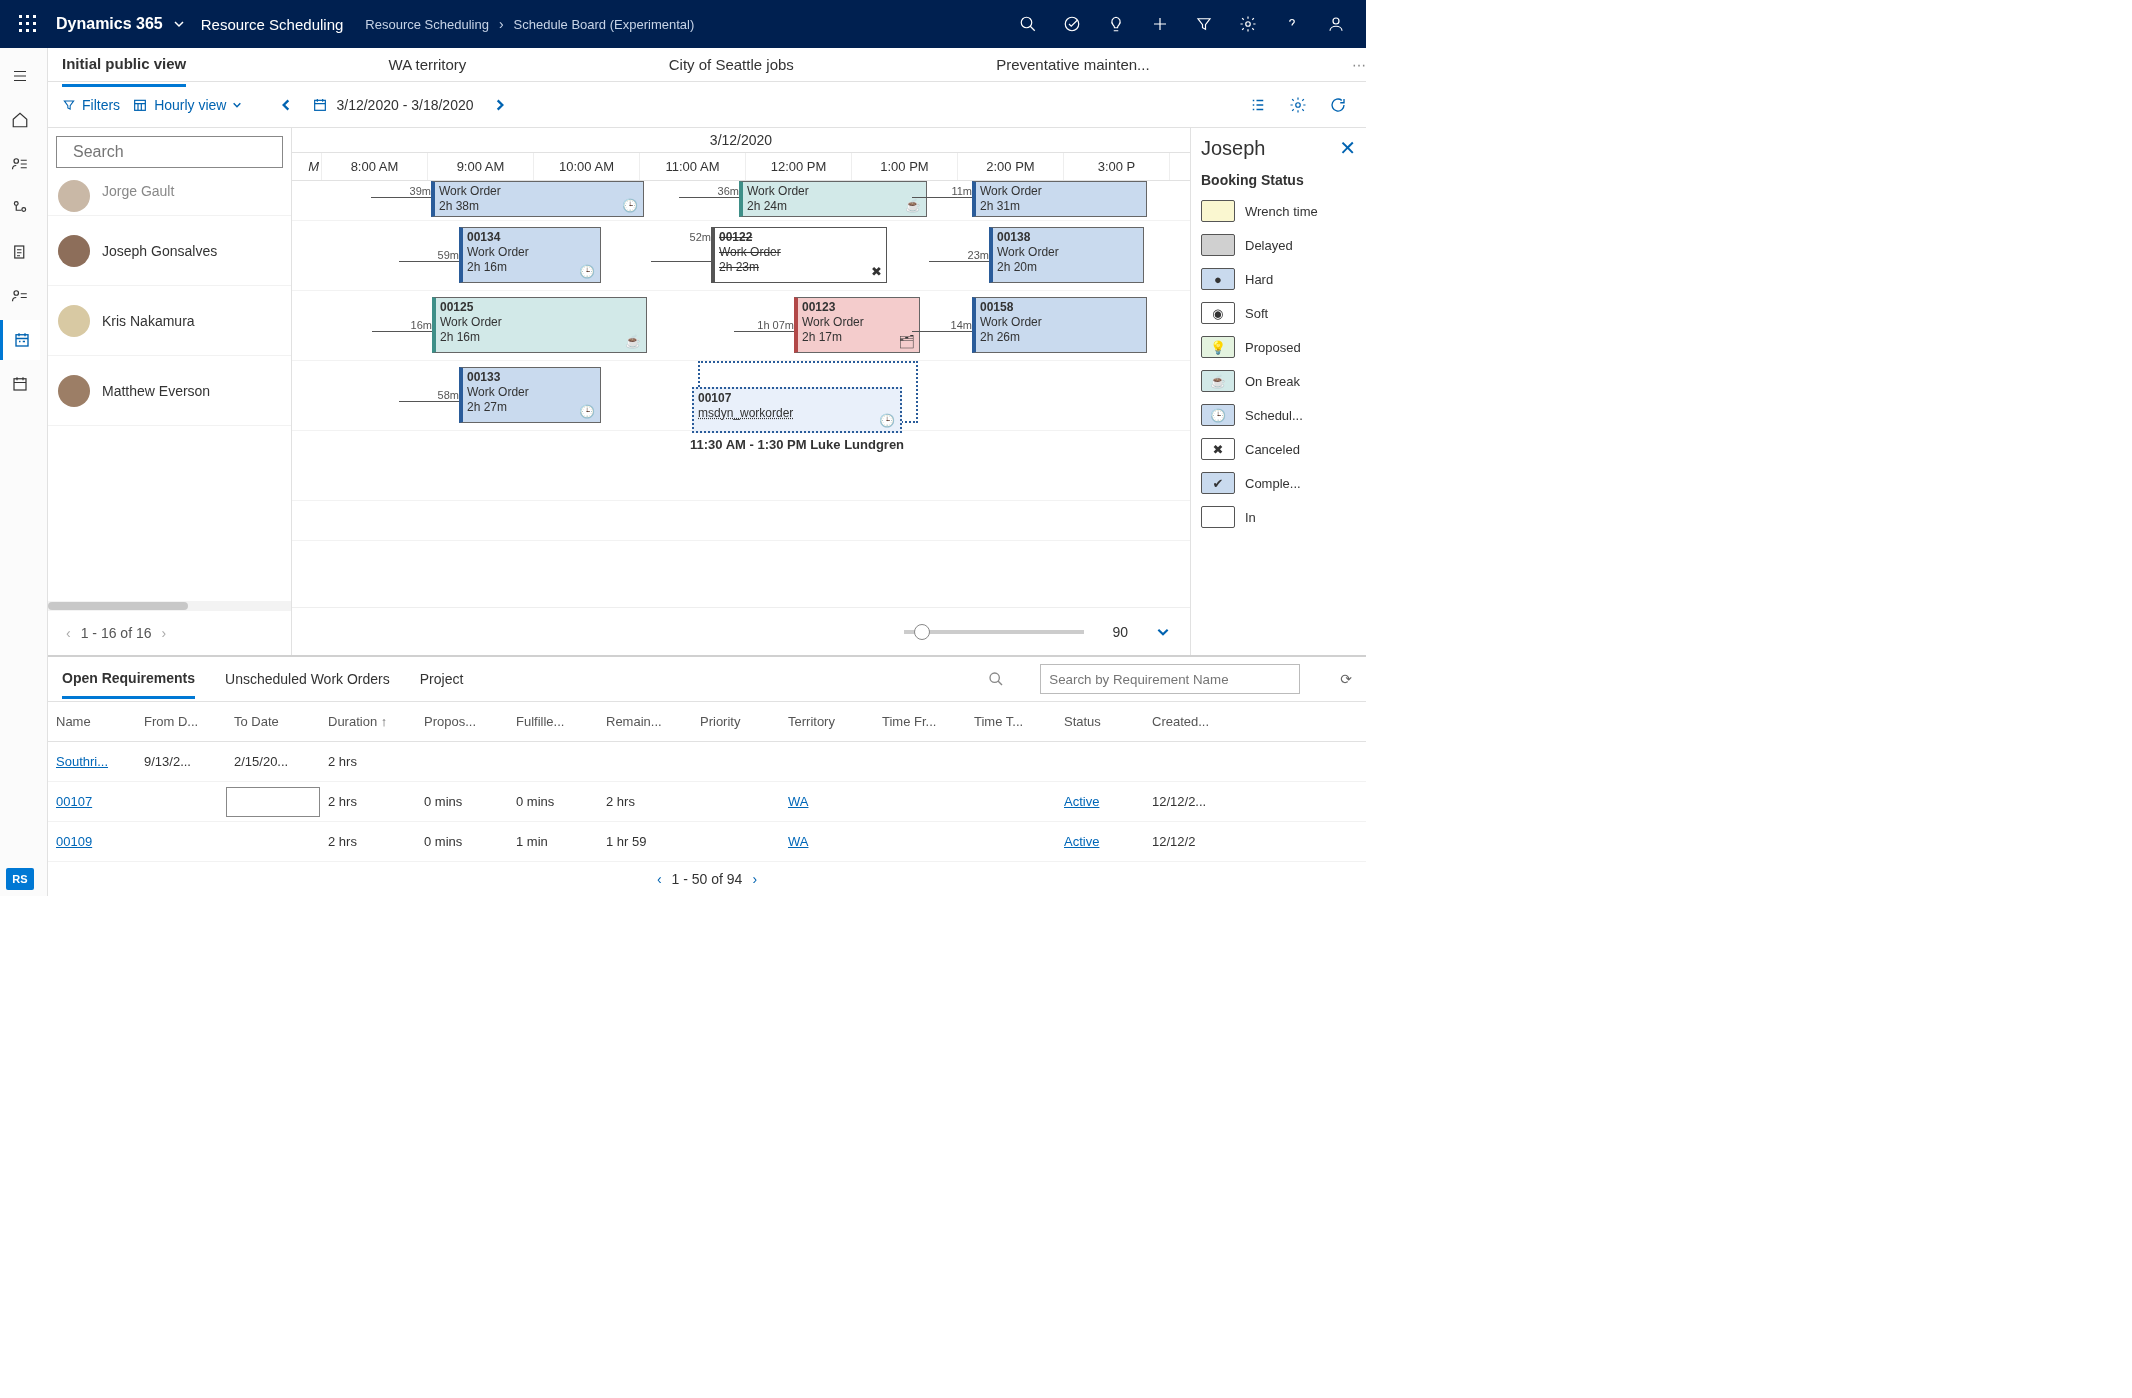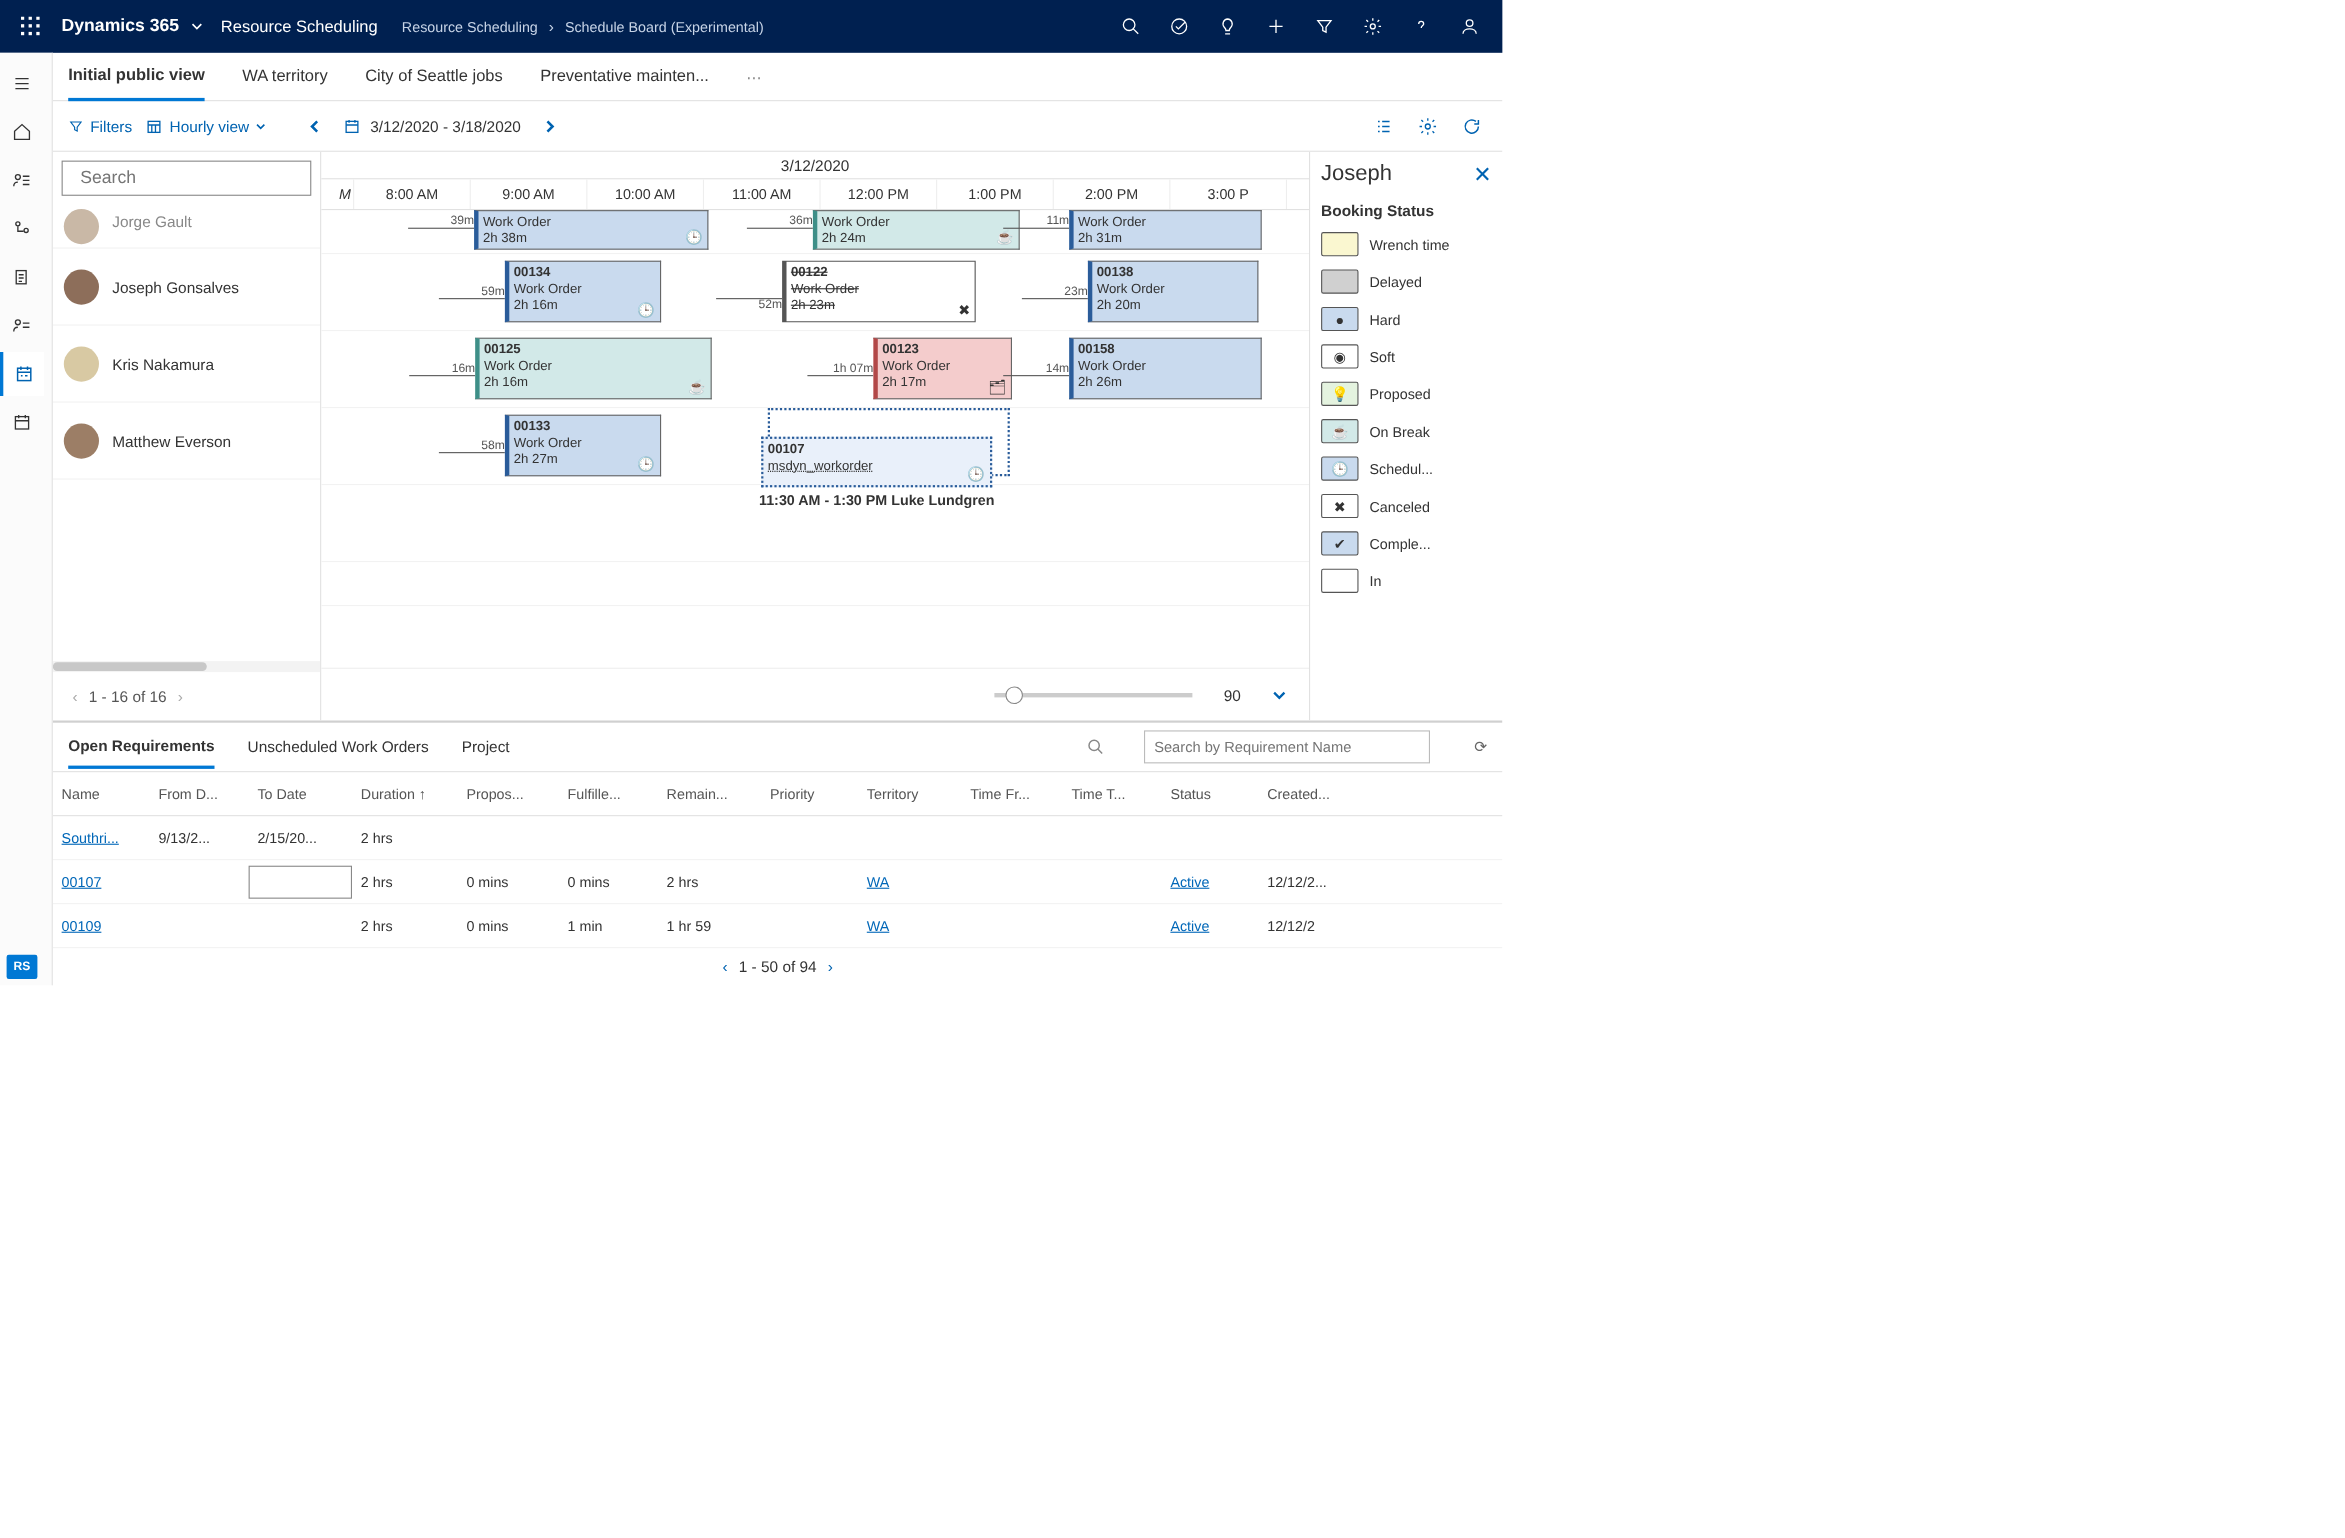--- a/index.html
+++ b/index.html
@@ -20,21 +20,21 @@
 .shell { display: flex; height: calc(100% - 48px); }
 .leftrail { width: 48px; border-right: 1px solid #e1e1e1; display: flex; flex-direction: column; padding-top: 6px; background:#fbfbfb; position:relative;}
 .leftrail .rail-icon { width: 40px; height: 40px; display: flex; align-items: center; justify-content: center; color: #333; cursor: pointer; margin:2px 0;}
 .leftrail .rail-icon.active { border-left: 3px solid #0078d4; background:#fff;}
 .rs-badge { position:absolute; bottom:6px; left:6px; width:28px; height:22px; background:#0078d4; color:#fff; font-size:11px; font-weight:600; display:flex; align-items:center; justify-content:center; border-radius:2px;}
 
 
 .main { flex:1; display:flex; flex-direction:column; overflow:hidden; }
 
 
-.tabs { display:flex; align-items:center; height:44px; border-bottom:1px solid #e1e1e1; padding-left:14px; gap:34px;}
+.tabs { display:flex; align-items:center; height:34px; border-bottom:1px solid #e1e1e1; padding-left:14px; gap:34px;justify-content:space-between;}
 .tab { font-size:15px; color:#333; padding:12px 0; cursor:pointer; white-space:nowrap;}
 .tab.active { font-weight:600; border-bottom:3px solid #0078d4; }
 .tab-more { color:#888; cursor:pointer;}
 
 
 .toolbar { display:flex; align-items:center; height:46px; border-bottom:1px solid #e1e1e1; padding: 0 14px; gap:12px;}
 .tb-btn { display:flex; align-items:center; gap:6px; color:#0063b1; cursor:pointer; font-size:14px;}
 .tb-icon-only { color:#0063b1; cursor:pointer; width:28px; height:28px; display:flex; align-items:center; justify-content:center;}
 .tb-date { font-size:14px; color:#333; display:flex; align-items:center; gap:8px;}
 .toolbar .spacer{flex:1;}
@@ -372,21 +372,21 @@
             <div class="grid-row">
               <div class="travel" style="left: 107px; width: 60px; top: 40px;"></div>
               <div class="travel-label" style="left: 167px; top: 40px;">59m</div>
               <div class="booking bk-sched" style="left: 167px; width: 142px; top: 6px; height: 56px;">
                 <div style="font-weight:600">00134</div>
                 <div>Work Order</div>
                 <div>2h 16m</div>
                 <span class="b-icon">🕒</span>
               </div>
               <div class="travel" style="left: 359px; width: 60px; top: 40px;"></div>
-              <div class="travel-label" style="left: 419px; top: 52px;">52m</div>
+              <div class="travel-label" style="left: 419px; top: 22px;">52m</div>
               <div class="booking bk-cancel" style="left: 419px; width: 176px; top: 6px; height: 56px;">
                 <div class="strike" style="font-weight:600">00122</div>
                 <div class="strike">Work Order</div>
                 <div class="strike">2h 23m</div>
                 <span class="b-icon">✖</span>
               </div>
               <div class="travel" style="left: 637px; width: 60px; top: 40px;"></div>
               <div class="travel-label" style="left: 697px; top: 40px;">23m</div>
               <div class="booking bk-sched" style="left: 697px; width: 155px; top: 6px; height: 56px;">
                 <div style="font-weight:600">00138</div>

